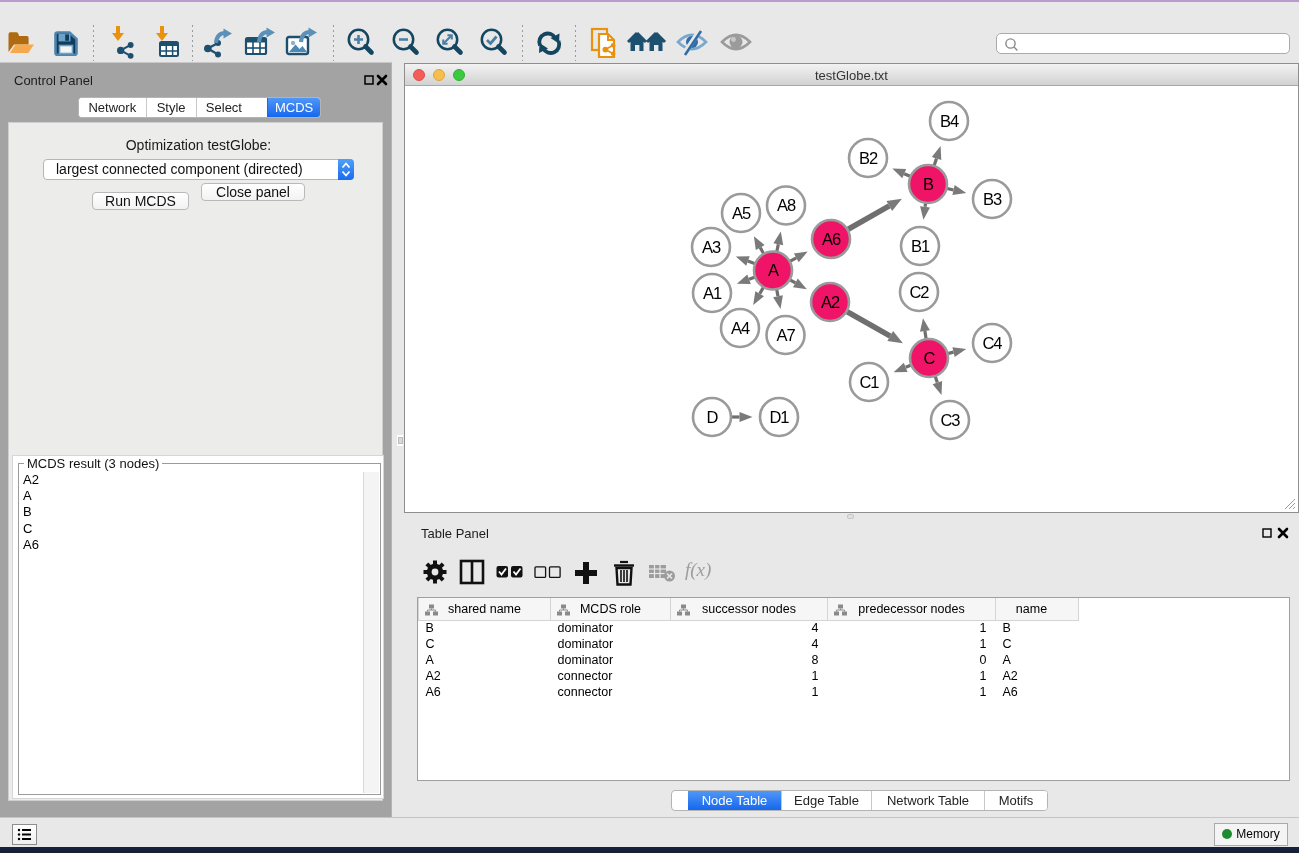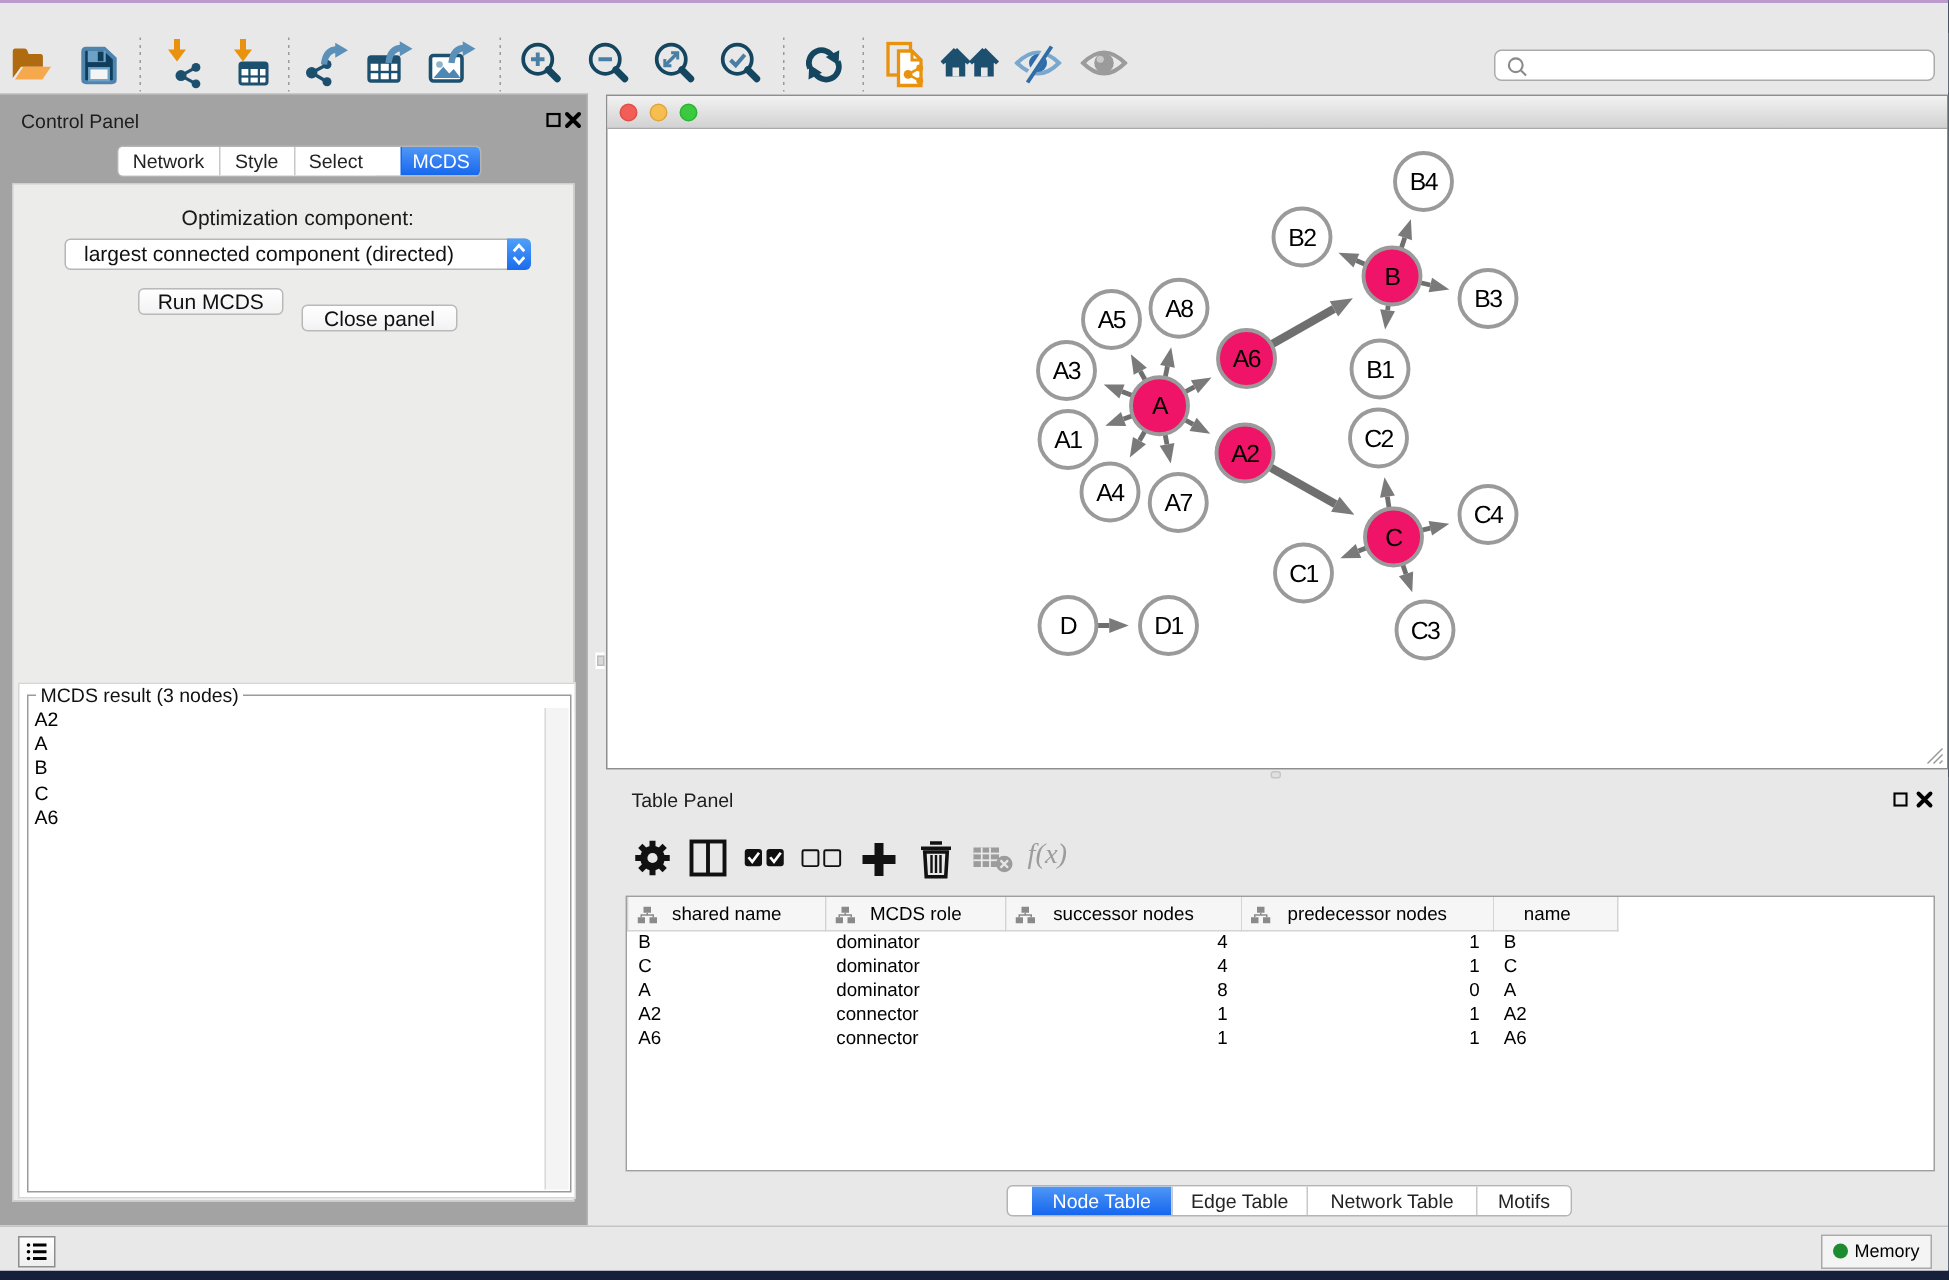--- a/index.html
+++ b/index.html
@@ -39,21 +39,21 @@
 .optlbl { position:absolute; left:3px; width:100%; top:14px; text-align:center; font-size:14px; color:#1a1a1a; }
 .dropdown { position:absolute; left:34px; top:36px; width:311px; height:21px; background:#fff;
   border:1px solid #b6b6b6; border-radius:4px; font-size:14px; color:#111; line-height:19px;
   padding-left:12px; }
 .dropdown .spin { position:absolute; right:-1px; top:-1px; width:16px; height:21px;
   background:linear-gradient(#50a0f8,#1a6cef); border-radius:0 4px 4px 0; }
 .btn { position:absolute; height:18px; background:linear-gradient(#ffffff,#f2f2f2);
   border:1px solid #b9b9b9; border-radius:4px; font-size:14px; color:#111;
   text-align:center; line-height:16px; }
 .runbtn { left:83px; top:69px; width:97px; }
-.closebtn { left:192px; top:80px; width:104px; }
+.closebtn { left:192px; top:60px; width:104px; }
 .whitebox { position:absolute; left:3px; top:332px; width:372px; height:344px; background:#fff;
   border:1px solid #d6d6d6; }
 .fieldset { position:absolute; left:5px; top:7px; width:363px; height:332px;
   border:1px solid #9b9b9b; }
 .fieldset .legend { position:absolute; left:5px; top:-8px; background:#fff; padding:0 3px;
   font-size:13px; color:#111; }
 .mlist { position:absolute; left:1px; top:8px; right:17px; bottom:1px; font-size:13px;
   color:#000; line-height:16.2px; padding-left:3px; }
 .mscroll { position:absolute; right:1px; top:8px; width:16px; bottom:1px; background:#f4f4f4;
   border-left:1px solid #d9d9d9; }
@@ -272,21 +272,21 @@
     <svg style="position:absolute;left:376px;top:11px" width="12" height="12" viewBox="0 0 12 12">
         <path d="M2 2 L10 10 M10 2 L2 10" stroke="#000" stroke-width="2.6" stroke-linecap="round"></path>
       </svg>
     <div class="tabs cp-tabs">
       <div class="t t1">Network</div>
         <div class="t t2">Style</div>
       <div class="t t3">Select</div>
         <div class="t t4 sel">MCDS</div>
     </div>
     <div class="cpcontent">
-      <div class="optlbl">Optimization component:</div>
+      <div class="optlbl">Optimization testGlobe:</div>
       <div class="dropdown">largest connected component (directed)
         <div class="spin">
           <svg width="16" height="21" viewBox="0 0 16 21">
             <path d="M4.5 8.5 L8 4.5 L11.5 8.5" fill="none" stroke="#fff" stroke-width="1.8"></path>
             <path d="M4.5 12.5 L8 16.5 L11.5 12.5" fill="none" stroke="#fff" stroke-width="1.8"></path>
           </svg>
         </div>
       </div>
       <div class="btn runbtn">Run MCDS</div>
       <div class="btn closebtn">Close panel</div>
@@ -295,20 +295,21 @@
           <div class="legend">MCDS result (3 nodes)</div>
           <div class="mlist">A2<br>A<br>B<br>C<br>A6</div>
           <div class="mscroll"></div>
         </div>
       </div>
     </div>
   </div>
 
   <div class="netwin">
     <div class="tb">
+      <div class="title">testGlobe.txt</div>
       <div class="ntl r"></div>
         <div class="ntl y"></div>
         <div class="ntl g"></div>
     </div>
     <svg class="net" width="893" height="422" id="netsvg">
       <line x1="367" y1="182.5" x2="343.1" y2="191.3" stroke-width="3.2"></line>
       <polygon points="330.9,195.8 341.3,186.6 344.8,196.0"></polygon>
       <line x1="367" y1="182.5" x2="341.9" y2="173.0" stroke-width="3.2"></line>
       <polygon points="329.8,168.4 343.7,168.3 340.2,177.7"></polygon>
       <line x1="367" y1="182.5" x2="353.7" y2="205.7" stroke-width="3.2"></line>

